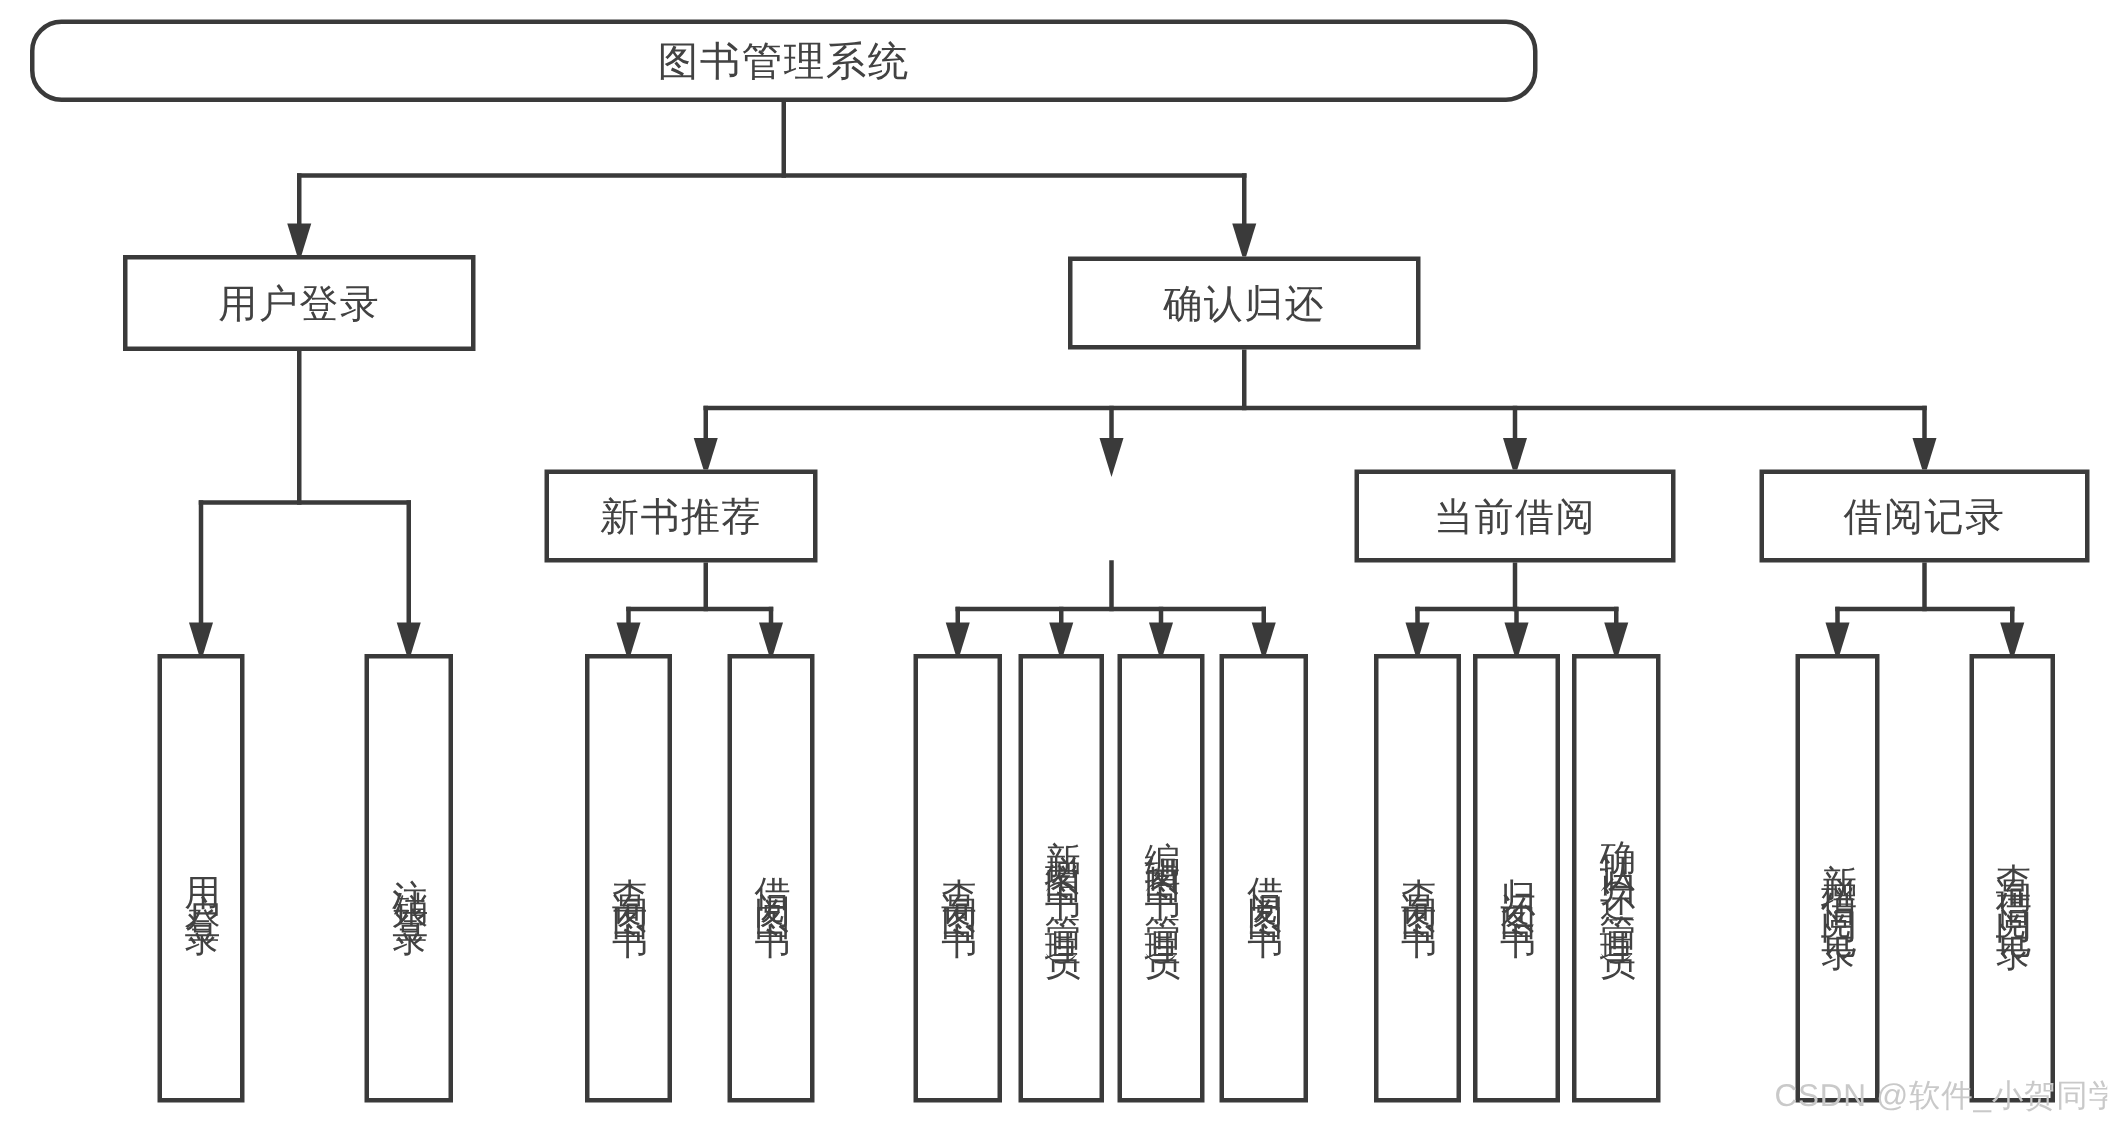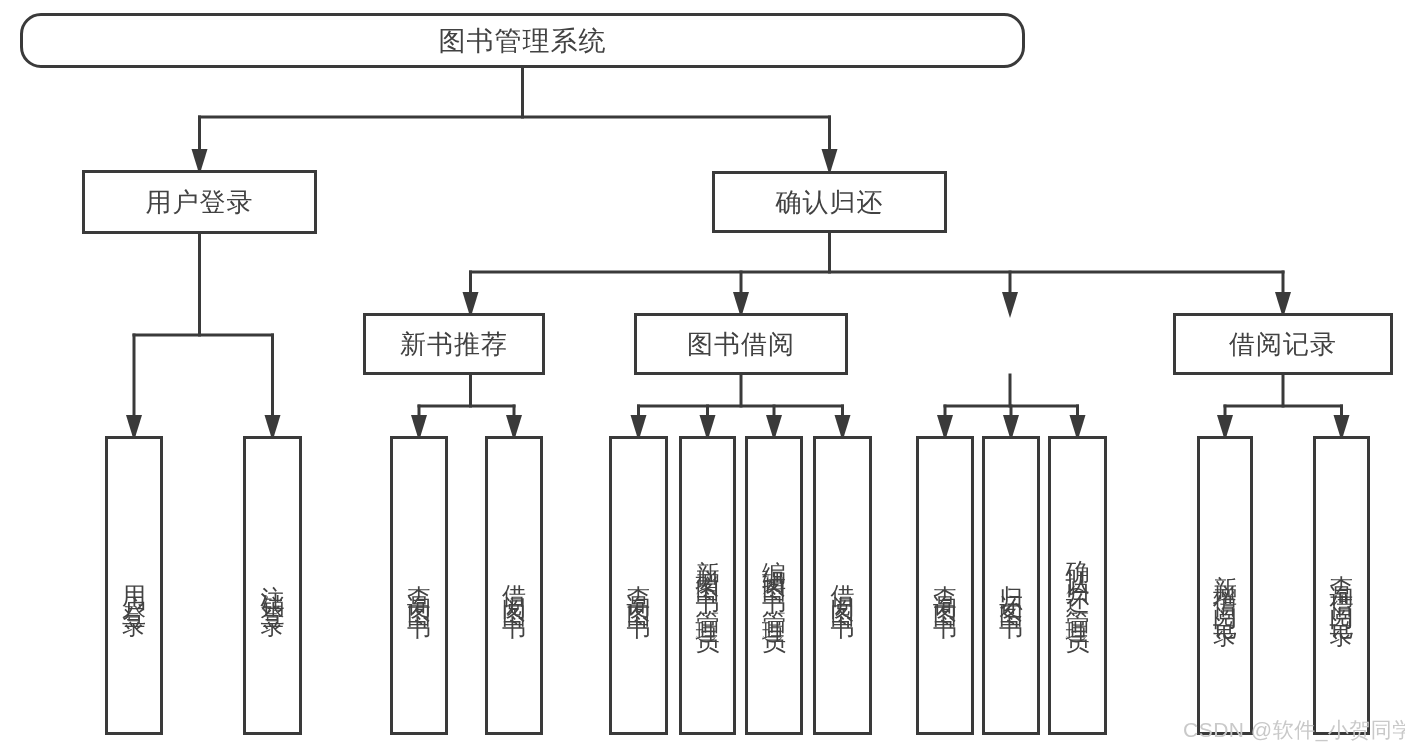--- a/index.html
+++ b/index.html
@@ -134,22 +134,22 @@
   <div class="node h" id="n-user-login">
     <span class="lbl">用户登录</span>
   </div>
   <div class="node h" id="n-book-management">
     <span class="lbl">确认归还</span>
   </div>
 
   <div class="node h" id="n-new-book">
     <span class="lbl">新书推荐</span>
   </div>
-  <div class="node h" id="n-book-borrow">
-    <span class="lbl">图书借阅</span>
+  <div class="node h" id="n-current-borrow">
+    <span class="lbl">当前借阅</span>
   </div>
   <div class="node h" id="n-borrow-records">
     <span class="lbl">借阅记录</span>
   </div>
 
   <div class="node v" id="n-login">
     <span class="lbl">用户登录</span>
   </div>
   <div class="node v" id="n-logout">
     <span class="lbl">注销登录</span>

